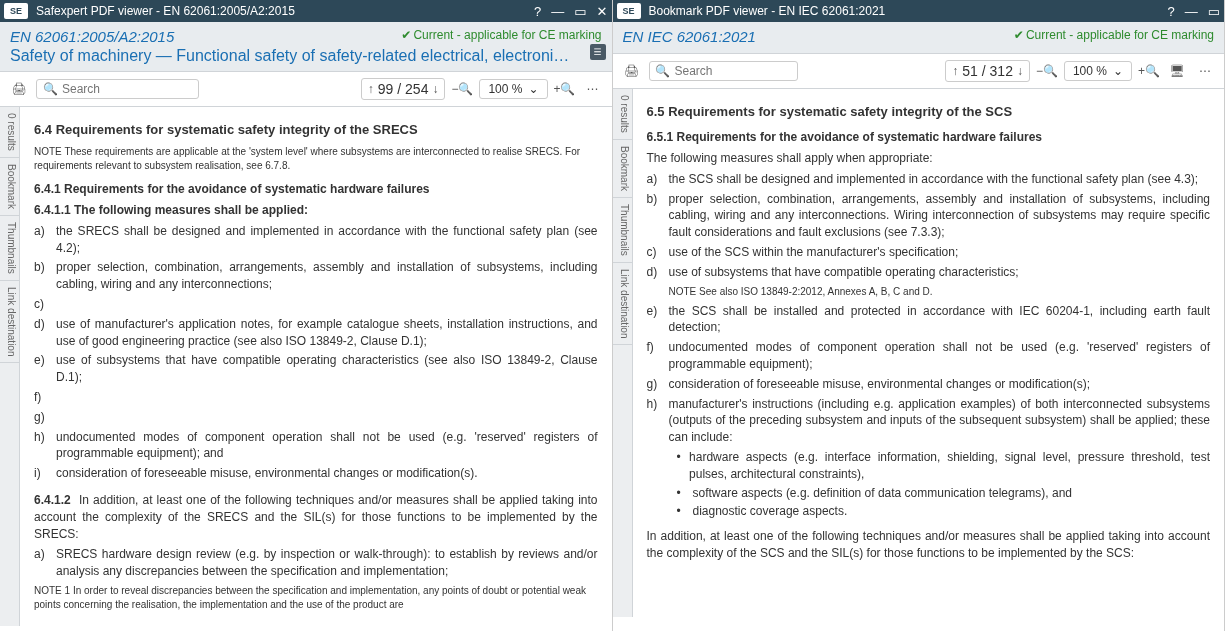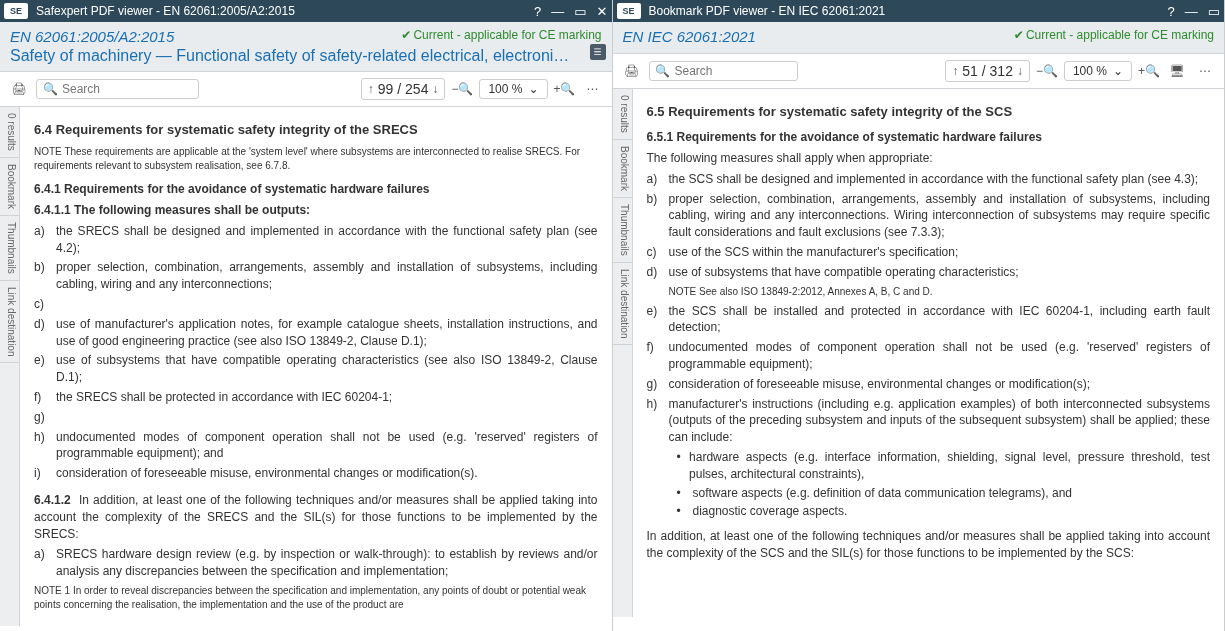--- a/index.html
+++ b/index.html
@@ -88,21 +88,21 @@
     <div class="sidetabs">
       <div class="sidetab">0 results</div>
       <div class="sidetab">Bookmark</div>
       <div class="sidetab">Thumbnails</div>
       <div class="sidetab">Link destination</div>
     </div>
     <div class="content" id="content-left">
           <h2>6.4      Requirements for systematic safety integrity of the SRECS</h2>
 <p class="note">NOTE   These requirements are applicable at the 'system level' where subsystems are interconnected to realise SRECS. For requirements relevant to subsystem realisation, see 6.7.8.</p>
 <h3>6.4.1     Requirements for the avoidance of systematic hardware failures</h3>
-<p><b>6.4.1.1    The following measures shall be outputs:</b></p>
+<p><b>6.4.1.1    The following measures shall be applied:</b></p>
 <div class="listrow just">
             <div class="lbl">a)</div>
             <div>the SRECS shall be designed and implemented in accordance with the functional safety plan (see 4.2);</div>
           </div>
           <div class="listrow just">
             <div class="lbl">b)</div>
             <div>proper selection, combination, arrangements, assembly and installation of subsystems, including cabling, wiring and any interconnections;</div>
           </div>
           <div class="listrow just">
             <div class="lbl">c)</div>
@@ -110,21 +110,20 @@
           <div class="listrow just">
             <div class="lbl">d)</div>
             <div>use of manufacturer's application notes, for example catalogue sheets, installation instructions, and use of good engineering practice (see also ISO 13849-2, Clause D.1);</div>
           </div>
           <div class="listrow just">
             <div class="lbl">e)</div>
             <div>use of subsystems that have compatible operating characteristics (see also ISO 13849-2, Clause D.1);</div>
           </div>
           <div class="listrow just">
             <div class="lbl">f)</div>
-            <div>the SRECS shall be protected in accordance with IEC 60204-1;</div>
           </div>
           <div class="listrow just">
             <div class="lbl">g)</div>
           </div>
           <div class="listrow just">
             <div class="lbl">h)</div>
             <div>undocumented modes of component operation shall not be used (e.g. 'reserved' registers of programmable equipment); and</div>
           </div>
           <div class="listrow just">
             <div class="lbl">i)</div>

